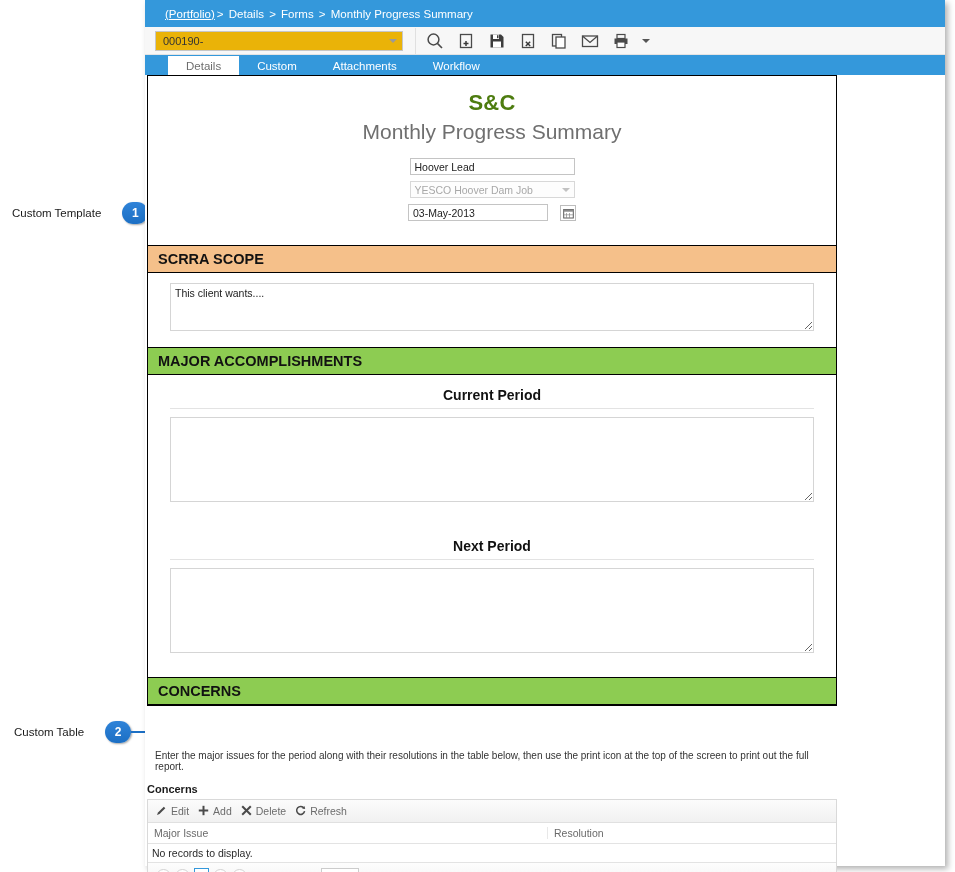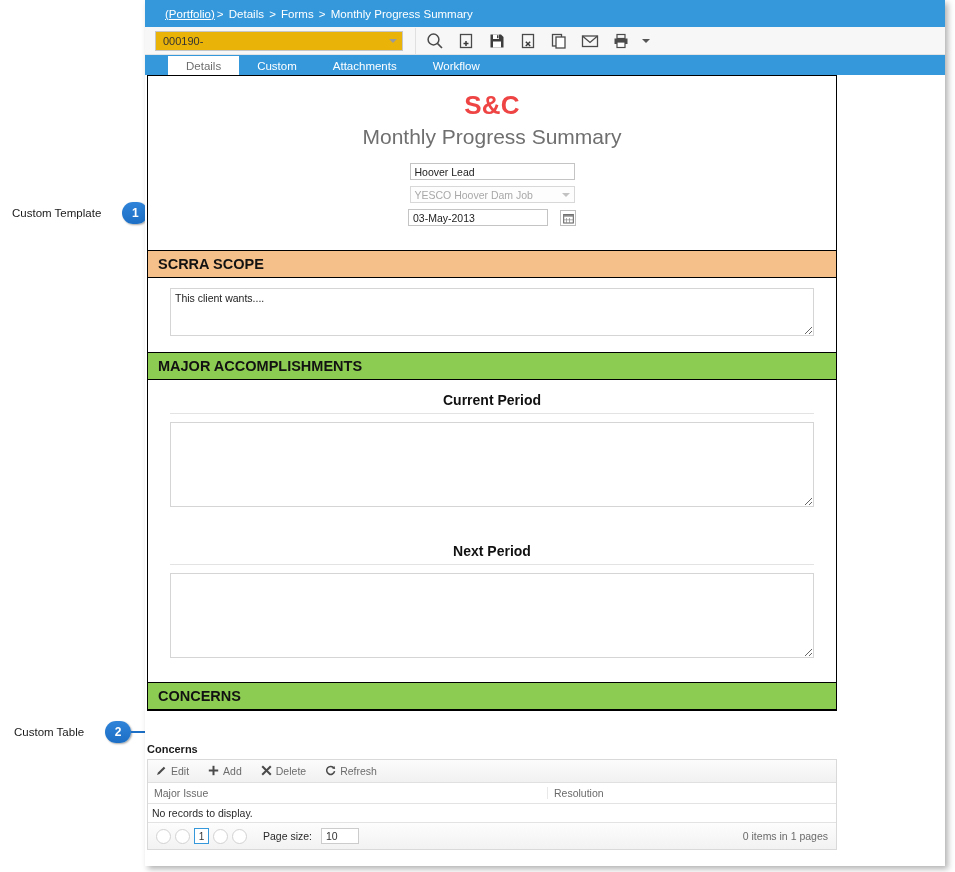--- a/index.html
+++ b/index.html
@@ -162,23 +162,23 @@
     width: 690px;
     border: 1px solid #000000;
     box-sizing: border-box;
     background: #ffffff;
   }
   .form-header {
     text-align: center;
     padding: 14px 0 8px 0;
   }
   .brand {
-    font-size: 26px;
+    font-size: 22px;
     font-weight: bold;
-    color: #ef4444;
+    color: #4d7c0f;
     letter-spacing: 0.2px;
   }
   .form-title {
     font-size: 21px;
     color: #6f6f6f;
     margin-top: 4px;
   }
   .hdr-fields {
     margin-top: 14px;
     display: flex;
@@ -294,21 +294,21 @@
     background: #ffffff;
     box-sizing: border-box;
   }
   .grid-toolbar {
     height: 22px;
     background: linear-gradient(180deg, #fcfcfc 0%, #f1f1f1 100%);
     border-bottom: 1px solid #e0e0e0;
     display: flex;
     align-items: center;
     padding-left: 8px;
-    gap: 19px;
+    gap: 9px;
   }
   .grid-act {
     display: flex;
     align-items: center;
     gap: 4px;
     font-size: 10.5px;
     color: #6c6c6c;
     cursor: pointer;
   }
   .grid-head {
@@ -527,20 +527,21 @@
           <div class="period-label">Next Period</div>
           <div class="period-rule"></div>
           <textarea class="ta large" style=""></textarea>
         </div>
       </div>
 
       <div class="band green">CONCERNS</div>
     </div>
 
     <div class="concerns-area" style="top:740px;">
+      <div class="concerns-note">Enter the major issues for the period along with their resolutions in the table below, then use the print icon at the top of the screen to print out the full report.</div>
 
       <div class="grid-label">Concerns</div>
 
       <div class="grid-box">
 
         <div class="grid-toolbar">
           <div class="grid-act">
             <span>
               <svg width="11" height="11" viewBox="0 0 11 11">
                   <path d="M1 10 L2 7.5 L7.8 1.7 L9.3 3.2 L3.5 9 Z" fill="#4a4a4a"></path>

